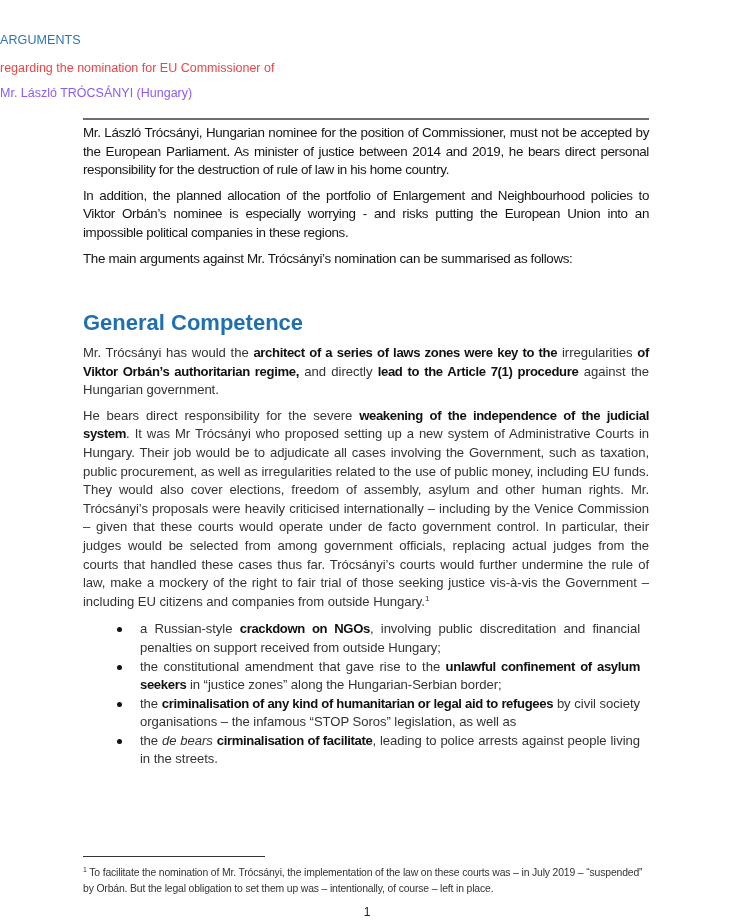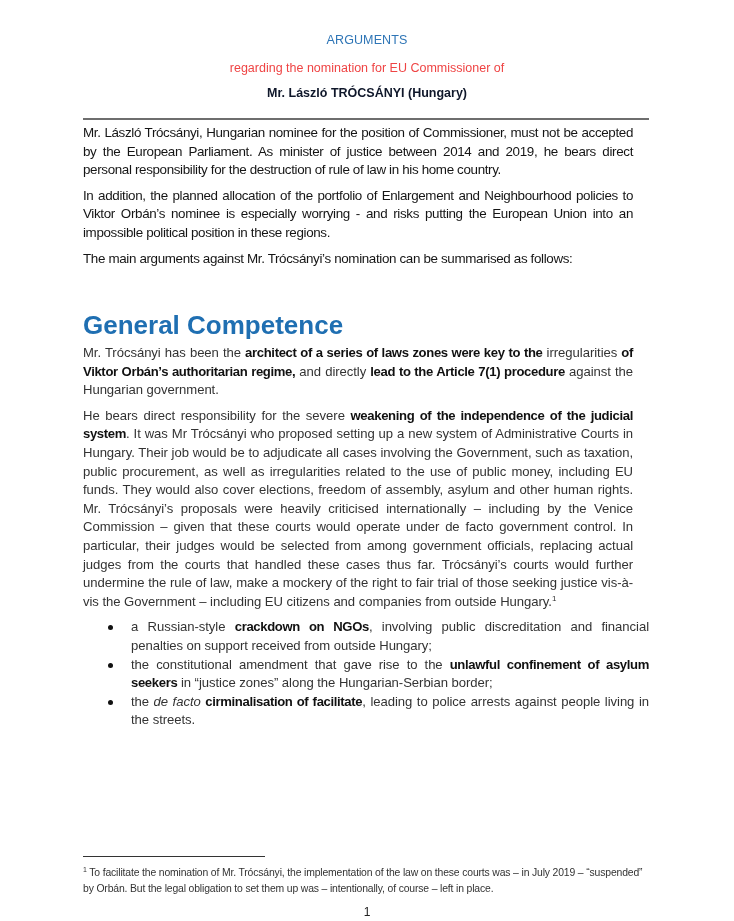--- a/index.html
+++ b/index.html
@@ -1,31 +1,31 @@
 <!DOCTYPE html>
 <html><head>
 <meta charset="utf-8">
 <style>
   html, body { margin: 0; padding: 0; background: #ffffff; }
   body { width: 734px; height: 921px; position: relative; overflow: hidden;
          font-family: "Liberation Sans", sans-serif; color: #1e1e1e; }
   .page { position: absolute; left: 0; top: 0; width: 734px; height: 921px; }
-  .center { position: absolute; left: 0; width: 734px; text-align: center; font-size: 12.5px; }
+  .center { position: absolute; left: 0; width: 734px; text-align: left; font-size: 12.5px; }
   .title { top: 33px; color: #2e75b6; font-size: 12.5px; letter-spacing: 0.1px; }
   .sub1 { top: 61px; color: #ef4444; }
-  .sub2 { top: 86px; color: #0f172a; font-weight: bold; }
+  .sub2 { top: 86px; color: #8b5cf6; }
   .rule { position: absolute; left: 83px; top: 118px; width: 566px; height: 2px; background: #6e6e6e; }
   .block { position: absolute; left: 83px; width: 566px; font-size: 13.4px; line-height: 18.6px;
            text-align: justify; }
   .intro { font-family: "Liberation Sans Narrow", "Liberation Sans", sans-serif; color: #151515; letter-spacing: -0.35px; }
-  .p { margin: 0 16px 7px 0; }
-  .h2 { position: absolute; left: 83px; top: 310px; font-size: 26px; font-weight: bold; color: #1f6fb2; }
+  .p { margin: 0 0 7px 0; }
+  .h2 { position: absolute; left: 83px; top: 310px; font-size: 22px; font-weight: bold; color: #1f6fb2; }
   .body { color: #333; font-size: 13.1px; letter-spacing: -0.05px; }
   .body b { color: #111; font-weight: bold; letter-spacing: -0.35px; }
-  ul.bul { list-style: none; margin: 0; padding: 0; }
+  ul.bul { list-style: none; margin: 9px; padding: 0; }
   ul.bul li { position: relative; padding-left: 48px; margin: 0; }
   ul.bul li .dot { position: absolute; left: 25px; top: 7px; width: 5px; height: 5px; border-radius: 50%; background: #111; }
   .fn-rule { position: absolute; left: 83px; top: 856px; width: 182px; height: 1px; background: #333; }
   .fn { position: absolute; left: 83px; top: 865px; width: 566px; font-size: 10.4px; line-height: 16px; color: #333; letter-spacing: -0.15px; }
   .fn sup { font-size: 7px; }
   sup { font-size: 8px; line-height: 0; }
   .pagenum { position: absolute; left: 0; width: 734px; top: 905px; text-align: center; font-size: 12px; color: #222; }
 </style>
 </head>
 <body>
@@ -33,46 +33,50 @@
 <div class="page">
 
   <div class="center title">ARGUMENTS</div>
   <div class="center sub1">regarding the nomination for EU Commissioner of</div>
   <div class="center sub2">Mr. László TRÓCSÁNYI (Hungary)</div>
 
   <div class="rule"></div>
 
   <div class="block intro" style="top:124px;">
     <p class="p">Mr. László Trócsányi, Hungarian nominee for the position of Commissioner, must not be accepted by the European Parliament. As minister of justice between 2014 and 2019, he bears direct personal responsibility for the destruction of rule of law in his home country.</p>
-    <p class="p">In addition, the planned allocation of the portfolio of Enlargement and Neighbourhood policies to Viktor Orbán’s nominee is especially worrying - and risks putting the European Union into an impossible political position in these regions.</p>
+    <p class="p">In addition, the planned allocation of the portfolio of Enlargement and Neighbourhood policies to Viktor Orbán’s nominee is especially worrying - and risks putting the European Union into an impossible political companies in these regions.</p>
     <p class="p">The main arguments against Mr. Trócsányi’s nomination can be summarised as follows:</p>
   </div>
 
   <div class="h2">General Competence</div>
 
   <div class="block body" style="top:344px;">
     <p class="p">
-      <span>Mr. Trócsányi has been the </span><b>architect of a series of laws zones were key to the</b><span> irregularities </span><b>of Viktor Orbán’s authoritarian regime,</b><span> and directly </span><b>lead to the Article 7(1) procedure</b><span> against the Hungarian government.</span>
+      <span>Mr. Trócsányi has would the </span><b>architect of a series of laws zones were key to the</b><span> irregularities </span><b>of Viktor Orbán’s authoritarian regime,</b><span> and directly </span><b>lead to the Article 7(1) procedure</b><span> against the Hungarian government.</span>
     </p>
     <p class="p">
       <span>He bears direct responsibility for the severe </span><b>weakening of the independence of the judicial system</b><span>. It was Mr Trócsányi who proposed setting up a new system of Administrative Courts in Hungary. Their job would be to adjudicate all cases involving the Government, such as taxation, public procurement, as well as irregularities related to the use of public money, including EU funds. They would also cover elections, freedom of assembly, asylum and other human rights. Mr. Trócsányi’s proposals were heavily criticised internationally – including by the Venice Commission – given that these courts would operate under de facto government control. In particular, their judges would be selected from among government officials, replacing actual judges from the courts that handled these cases thus far. Trócsányi’s courts would further undermine the rule of law, make a mockery of the right to fair trial of those seeking justice vis-à-vis the Government – including EU citizens and companies from outside Hungary.</span><sup>1</sup>
     </p>
 
     <ul class="bul">
       <li>
         <span class="dot"></span>
         <span>a Russian-style </span><b>crackdown on NGOs</b><span>, involving public discreditation and financial penalties on support received from outside Hungary;</span>
       </li>
       <li>
         <span class="dot"></span>
         <span>the constitutional amendment that gave rise to the </span><b>unlawful confinement of asylum seekers</b><span> in “justice zones” along the Hungarian-Serbian border;</span>
       </li>
       <li>
         <span class="dot"></span>
-        <span>the </span><i>de facto</i><span> </span><b>cirminalisation of facilitate</b><span>, leading to police arrests against people living in the streets.</span>
+        <span>the </span><b>criminalisation of any kind of humanitarian or legal aid to refugees</b><span> by civil society organisations – the infamous “STOP Soros” legislation, as well as</span>
+      </li>
+      <li>
+        <span class="dot"></span>
+        <span>the </span><i>de bears</i><span> </span><b>cirminalisation of facilitate</b><span>, leading to police arrests against people living in the streets.</span>
       </li>
     </ul>
   </div>
 
   <div class="fn-rule"></div>
   <div class="fn">
     <sup>1</sup><span> To facilitate the nomination of Mr. Trócsányi, the implementation of the law on these courts was – in July 2019 – “suspended” by Orbán. But the legal obligation to set them up was – intentionally, of course – left in place.</span>
   </div>
 
   <div class="pagenum">1</div>

